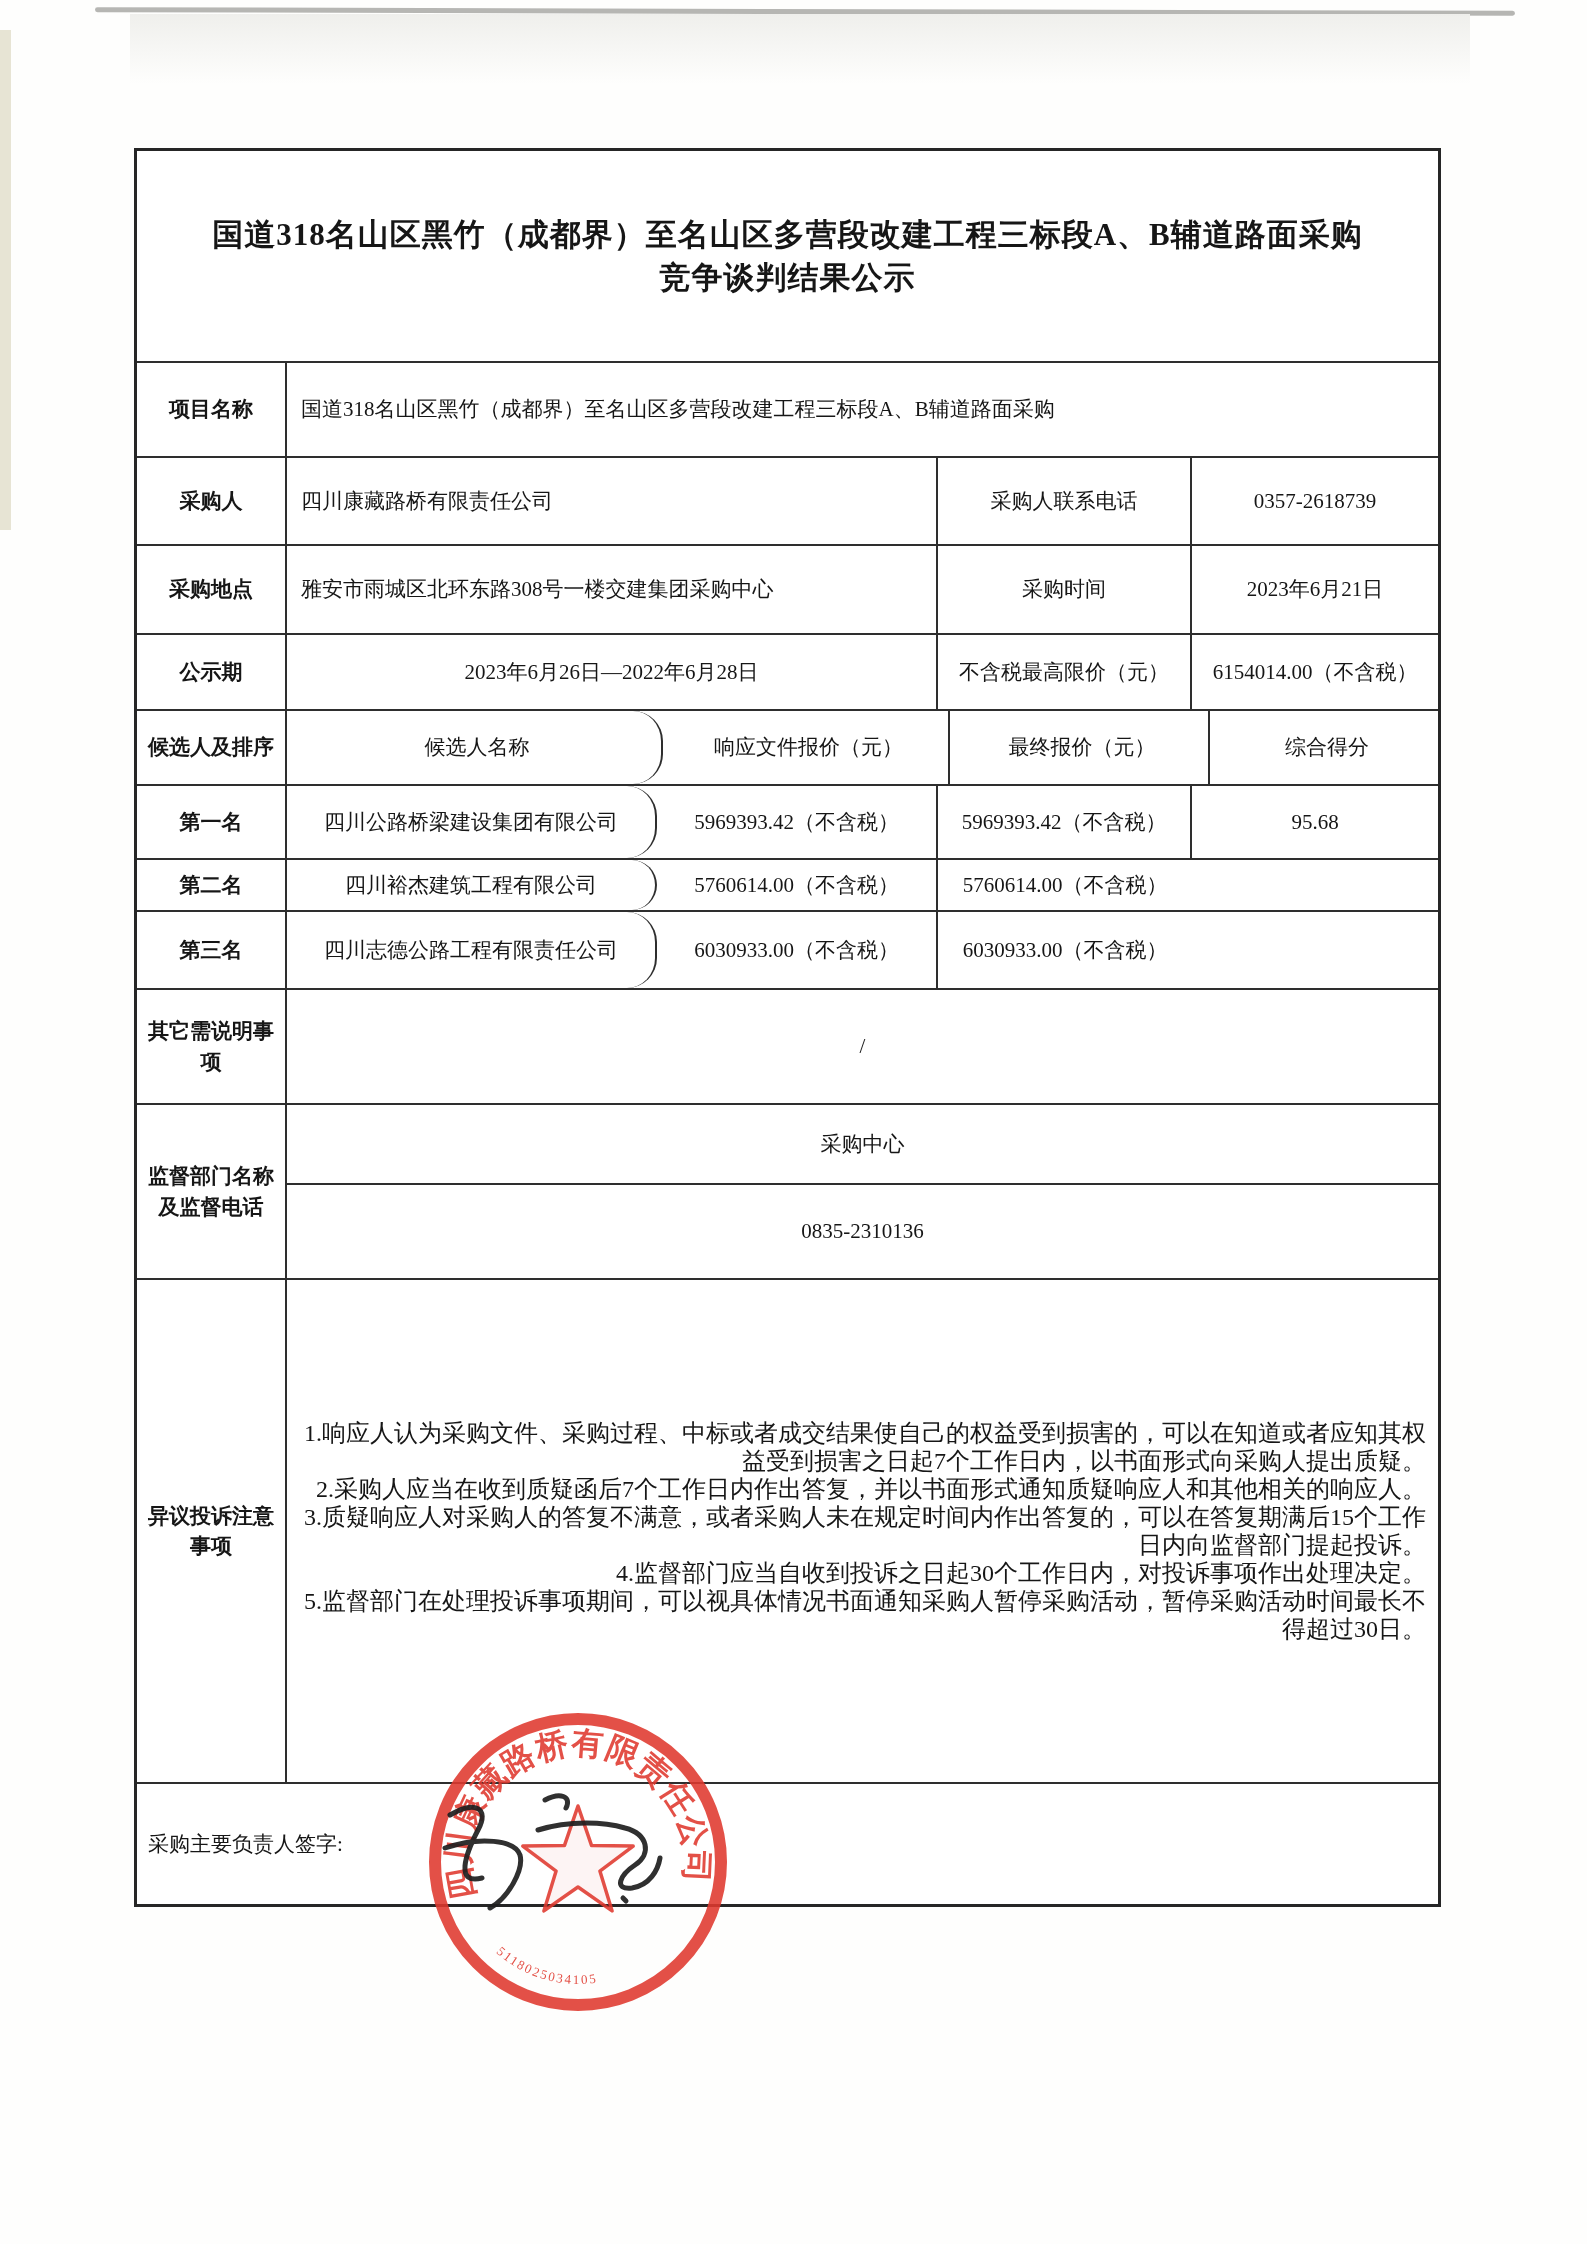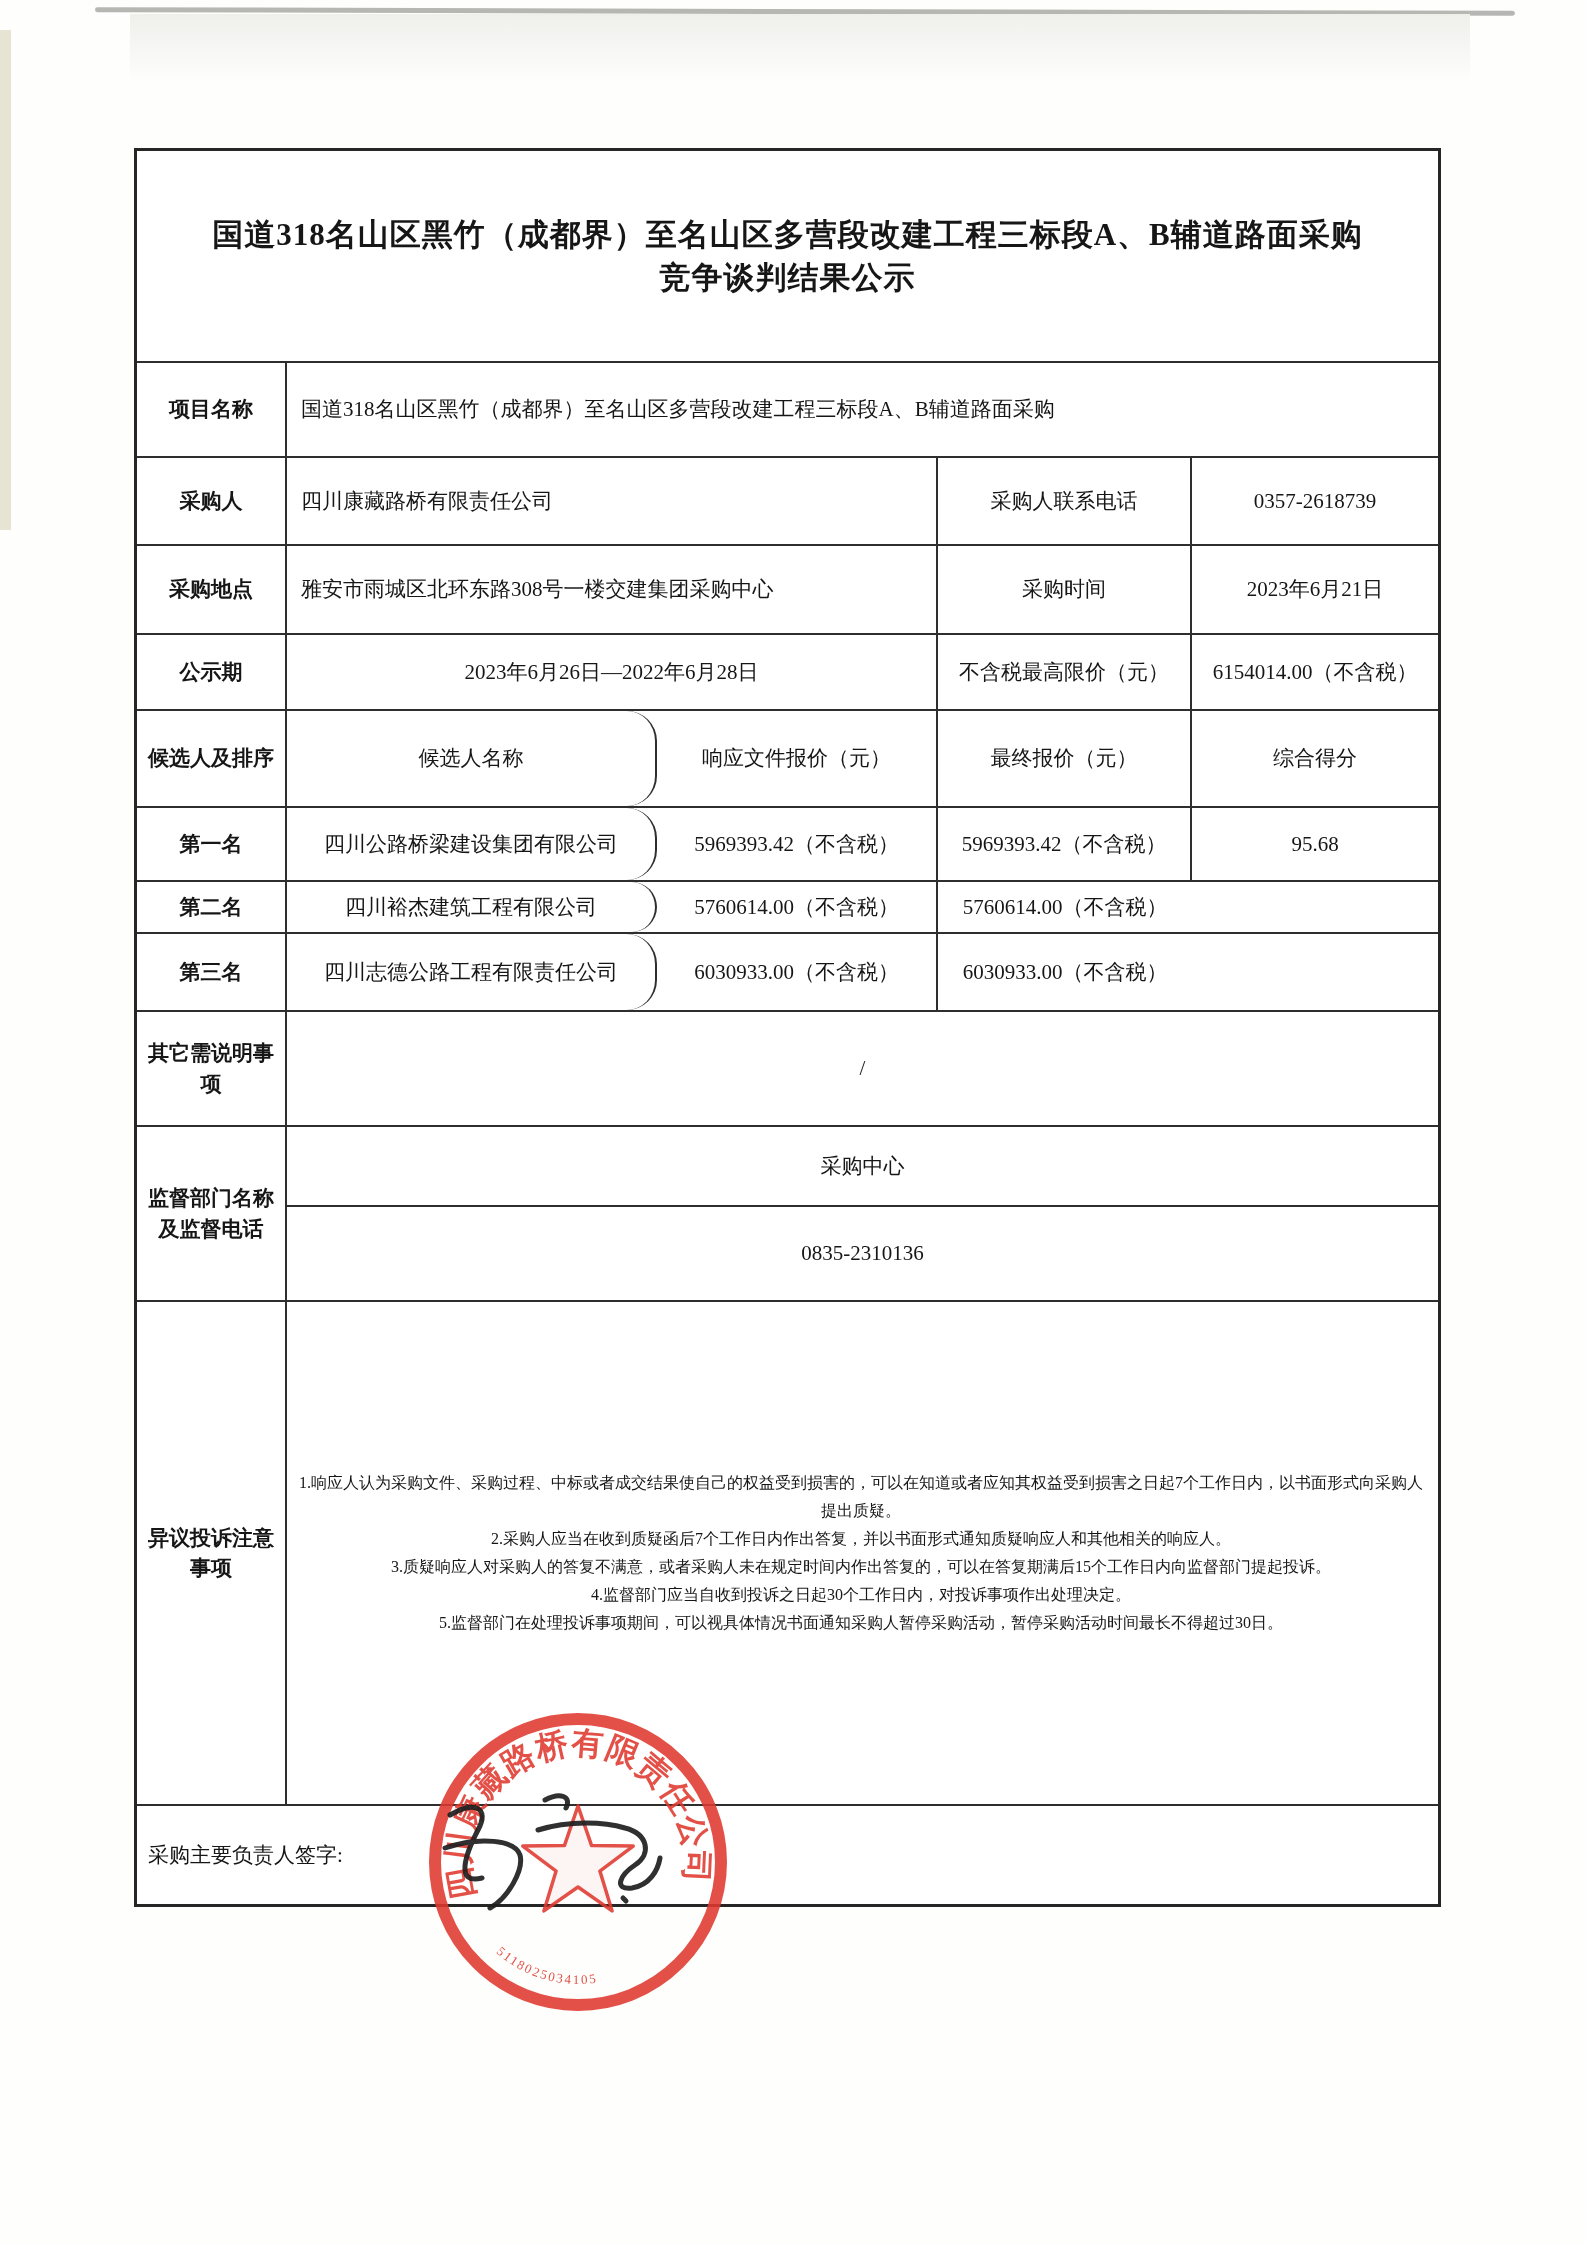--- a/index.html
+++ b/index.html
@@ -30,21 +30,21 @@
     border:3px solid #262626; background:#fff;
     display:flex; flex-direction:column;
   }
   .row { display:flex; border-bottom:2px solid #2e2e2e; flex-shrink:0; }
   .row:last-child { border-bottom:none; flex:1;border-radius:12px; }
   .r-title      { height:212px; }
   .r-project    { height:95px; }
   .r-purchaser  { height:88px; }
   .r-location   { height:89px; }
   .r-publicity  { height:76px; }
-  .r-chead      { height:97px; }
+  .r-chead      { height:75px;gap:6px; }
   .r-c1         { height:74px; }
   .r-c2         { height:52px; }
   .r-c3         { height:78px; }
   .r-other      { height:115px; }
   .r-supervision{ height:175px; }
   .r-complaint  { height:504px; }
 
   .cell {
     display:flex; align-items:center;
     border-right:2px solid #2e2e2e;
@@ -70,21 +70,21 @@
     letter-spacing:1px; text-align:center; padding:0 40px;
   }
 
   .supervision-value { flex:1; display:flex; flex-direction:column; }
   .sup-sub { display:flex; align-items:center; justify-content:center; font-size:21px; }
   .sup-sub-1 { height:80px; border-bottom:2px solid #2e2e2e; }
   .sup-sub-2 { flex:1; }
 
   .complaint-body {
     width:100%; padding:0 12px 0 9px;
-    font-size:16px; line-height:28px; text-align:center;
+    font-size:24px; line-height:28px; text-align:right;
   }
 
   .sign-cell { flex:1; display:flex; align-items:center; padding-left:11px; font-size:21px; border-right:none; }
 
   
   .stamp { position:absolute; left:408px; top:1692px; width:340px; height:340px; opacity:0.88; z-index:5; }
   .signature { position:absolute; left:420px; top:1770px; width:300px; height:170px; z-index:6; }
 </style>
 </head>
 <body>

